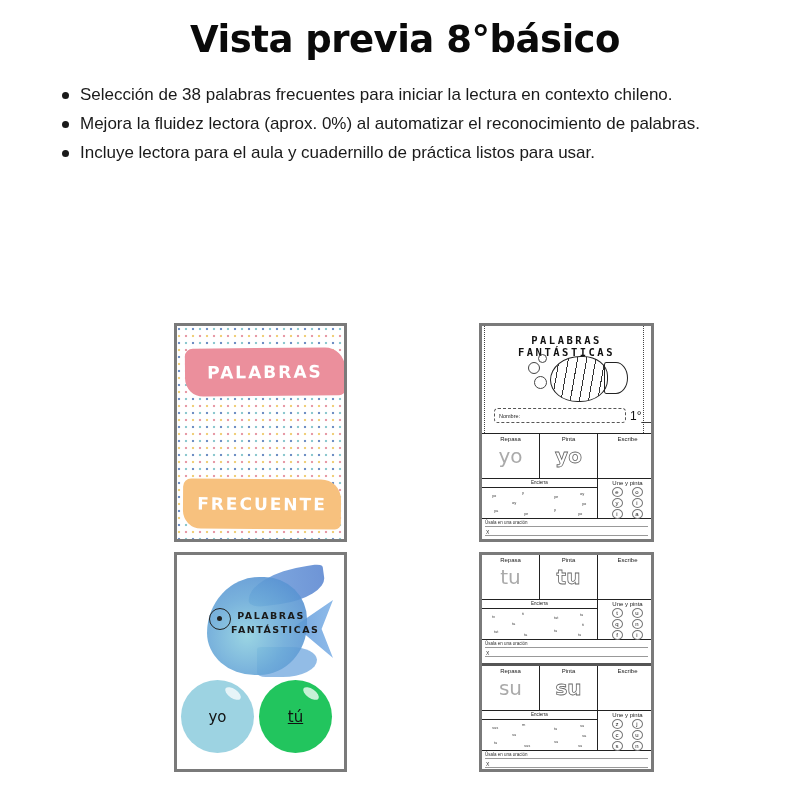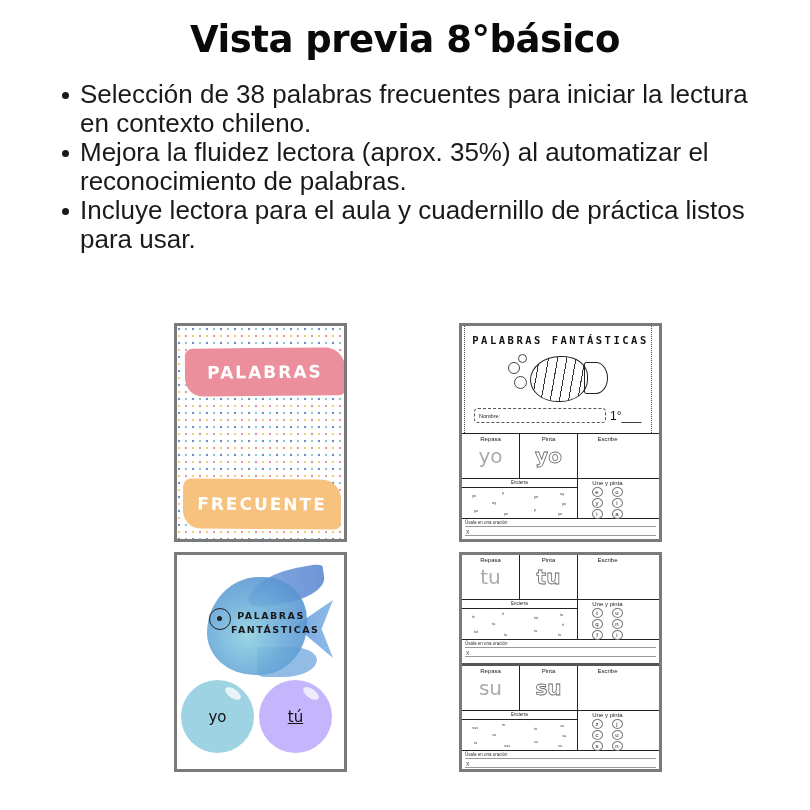--- a/index.html
+++ b/index.html
@@ -6,21 +6,21 @@
   html, body { width: 810px; height: 810px; background: #ffffff; overflow: hidden; }
   body { position: relative; font-family: "Liberation Sans", "DejaVu Sans", sans-serif; color: #111; }
 
   .title {
     position: absolute; left: 0; top: 18px; width: 810px; text-align: center;
     font-family: "DejaVu Sans", sans-serif; font-weight: bold; font-size: 37px;
     letter-spacing: -0.5px; color: #0a0a0a;
   }
   .bullets {
     position: absolute; left: 62px; top: 80px; width: 720px;
-    list-style: none; font-family: "Liberation Sans", sans-serif; font-size: 26px;
+    list-style: none; font-family: "Liberation Sans", sans-serif; font-size: 17px;
     line-height: 29px; color: #1a1a1a;
   }
   .bullets li { position: relative; padding-left: 18px; }
   .bullets li::before {
     content: ""; position: absolute; left: 0; top: 12px; width: 7px; height: 7px;
     border-radius: 50%; background: #1a1a1a;
   }
 
   .frame {
     position: absolute; border: 3px solid #7a7a7a; background: #fff; overflow: hidden;
@@ -86,24 +86,24 @@
   .bubble {
     position: absolute; top: 125px; width: 73px; height: 73px; border-radius: 50%;
     display: flex; align-items: center; justify-content: center;
     font-family: "DejaVu Sans", sans-serif; font-size: 15px; color: #111;
   }
   .bubble::after {
     content: ""; position: absolute; right: 12px; top: 9px; width: 18px; height: 9px;
     border-radius: 50%; background: rgba(255,255,255,0.75); transform: rotate(35deg);
   }
   .bubble.b1 { left: 4px; background: #9dd3e2; }
-  .bubble.b2 { left: 82px; background: #c4b5fd; text-decoration: underline; }
+  .bubble.b2 { left: 82px; background: #22c55e; text-decoration: underline; }
 
   
-  .ws { left: 459px; width: 203px; }
+  .ws { left: 479px; width: 175px; }
   #ws-cover { top: 323px; height: 219px; }
   #ws-2 { top: 552px; height: 220px; }
 
   .cover { position: absolute; left: 0; top: 0; width: 100%; height: 108px; border-bottom: 1.5px solid #222; }
   .cover-title {
     position: absolute; left: 0; top: 8px; width: 100%; text-align: center;
     font-family: "DejaVu Sans Mono", monospace; font-size: 10.5px; letter-spacing: 2.5px; color: #111; font-weight: bold;
   }
   .vine { position: absolute; top: 0; width: 6px; height: 100%; border-left: 1px dotted #444; }
   .vine.l { left: 2px; } .vine.r { right: 2px; }
@@ -155,21 +155,21 @@
   .usala .line { position: absolute; left: 3px; right: 3px; height: 0; border-top: 1px solid #999; }
   .usala .x { position: absolute; left: 4px; top: 10px; font-size: 5px; }
 </style>
 </head>
 <body>
 
 <h1 class="title">Vista previa 8°básico</h1>
 
 <ul class="bullets">
   <li>Selección de 38 palabras frecuentes para iniciar la lectura en contexto chileno.</li>
-  <li>Mejora la fluidez lectora (aprox. 35%) al automatizar el reconocimiento de palabras.</li>
+  <li>Mejora la fluidez lectora (aprox. 0%) al automatizar el reconocimiento de palabras.</li>
   <li>Incluye lectora para el aula y cuadernillo de práctica listos para usar.</li>
 </ul>
 
 <div class="frame" id="poster1">
   <div class="brush pink">PALABRAS</div>
   <div class="brush orange">FRECUENTE</div>
 </div>
 
 <div class="frame" id="poster2">
   <div class="fish-fin-top"></div>

